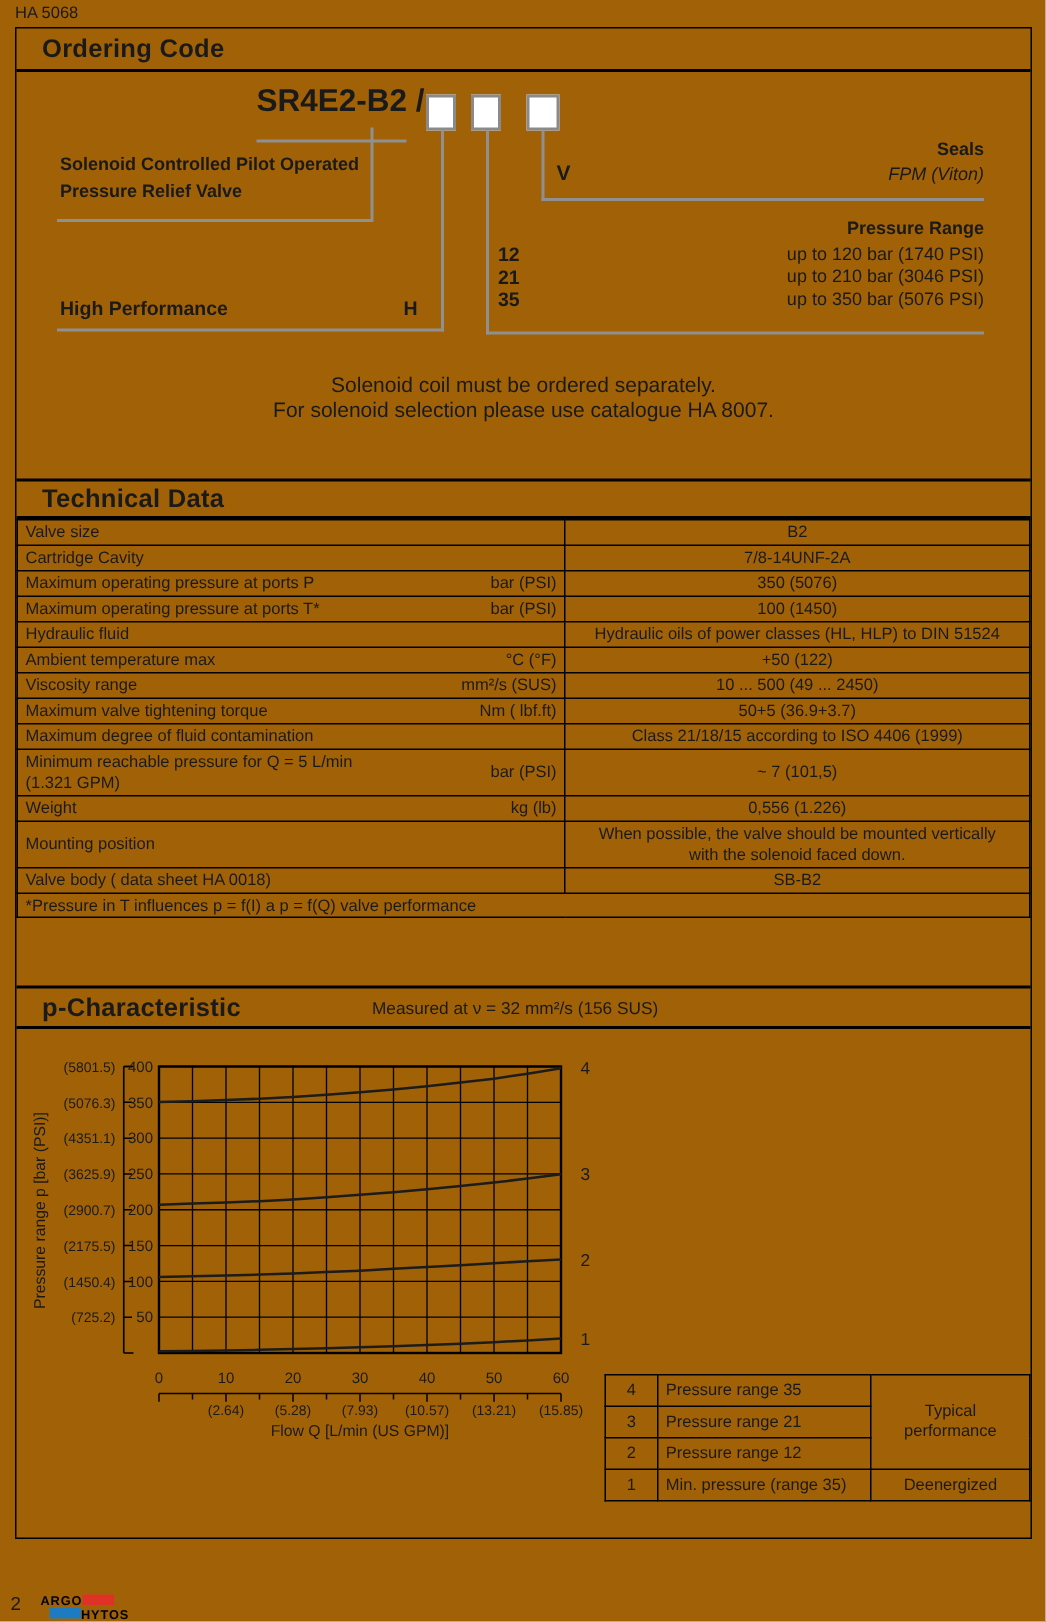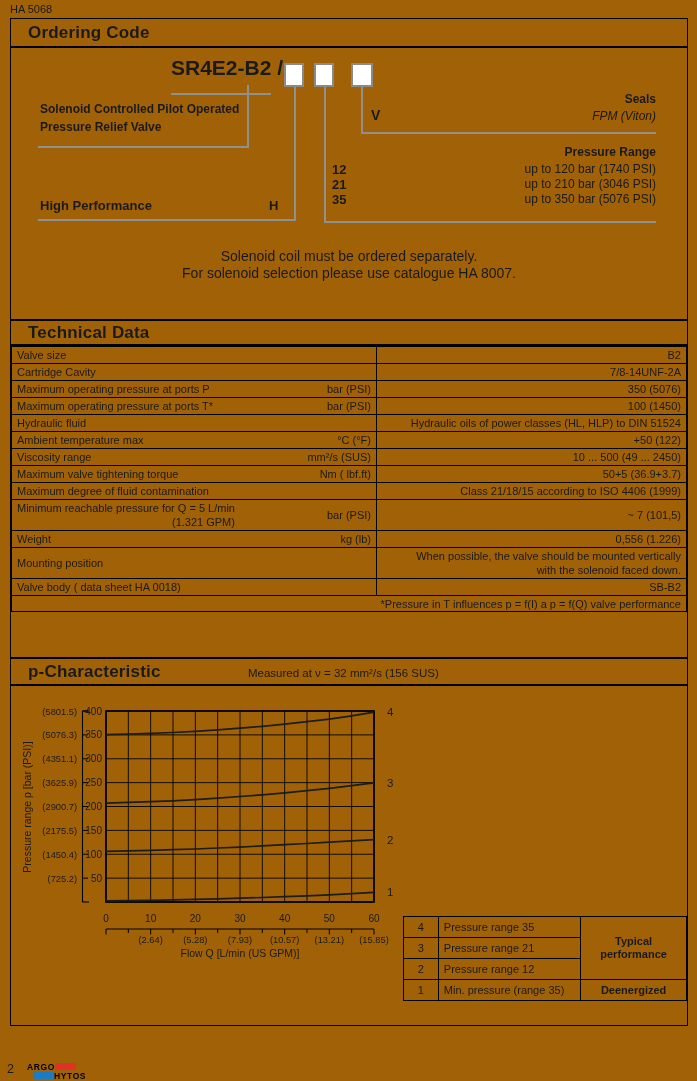--- a/index.html
+++ b/index.html
@@ -22,39 +22,39 @@
   .obox1{left:273px;} .obox2{left:303px;} .obox3{left:340px;width:22px;}
   .cline{position:absolute;background:#909090;}
   .olabel{position:absolute;font-weight:bold;font-size:12px;}
   .oright{position:absolute;right:31px;text-align:left;font-size:12px;}
   .oright.b{font-weight:bold;}
   .opts{line-height:15px;}
   .codes{position:absolute;left:321px;top:114px;font-weight:bold;font-size:13px;line-height:15px;}
   .note{position:absolute;left:0;width:100%;text-align:center;font-size:14px;}
   
   table.tech{border-collapse:collapse;width:100%;font-size:11px;table-layout:fixed;}
-  table.tech td{border:1px solid #000;padding:0 5px;vertical-align:middle;text-align:right;}
+  table.tech td{border:1px solid #000;padding:0 5px;vertical-align:middle;}
   td.lbl{width:354px;}
   .lblflex{display:flex;align-items:center;justify-content:space-between;}
   .lbl-text{white-space:pre-line;line-height:14px;padding:1px 0;}
   .unit{white-space:nowrap;padding-left:6px;}
   td.val{text-align:center;white-space:pre-line;line-height:14px;}
   tr.single{height:17px;} tr.double{height:31px;}
   td.footnote{padding:3px 5px;height:15px;}
   .spacer{height:45px;}
   
   .chart-area{position:relative;flex:1;}
   .ylab{position:absolute;left:-84px;top:114px;width:202px;height:14px;text-align:center;
         font-size:10.5px;transform:rotate(-90deg);}
   svg text{font-family:"Liberation Sans",sans-serif;fill:#1a1a1a;}
   table.legend{position:absolute;left:392px;top:230px;border-collapse:collapse;font-size:11px;}
   table.legend td{border:1px solid #000;padding:0 5px;height:20px;}
   td.lg-num{width:24px;text-align:center;}
   td.lg-name{width:132px;}
-  td.lg-note{width:95px;text-align:center;line-height:13px;font-weight:bold;}
+  td.lg-note{width:95px;text-align:center;line-height:13px;}
   
   .page-num{position:absolute;left:7px;top:1062px;font-size:12.5px;}
   .logo{position:absolute;left:27px;top:1063px;font-size:8.5px;font-weight:bold;line-height:9px;letter-spacing:.6px;color:#000;}
   .logo-row{display:flex;height:9px;}
   .logo-block{display:inline-block;width:21px;height:7px;}
 </style>
 </head>
 <body>
 
 <div class="page">

